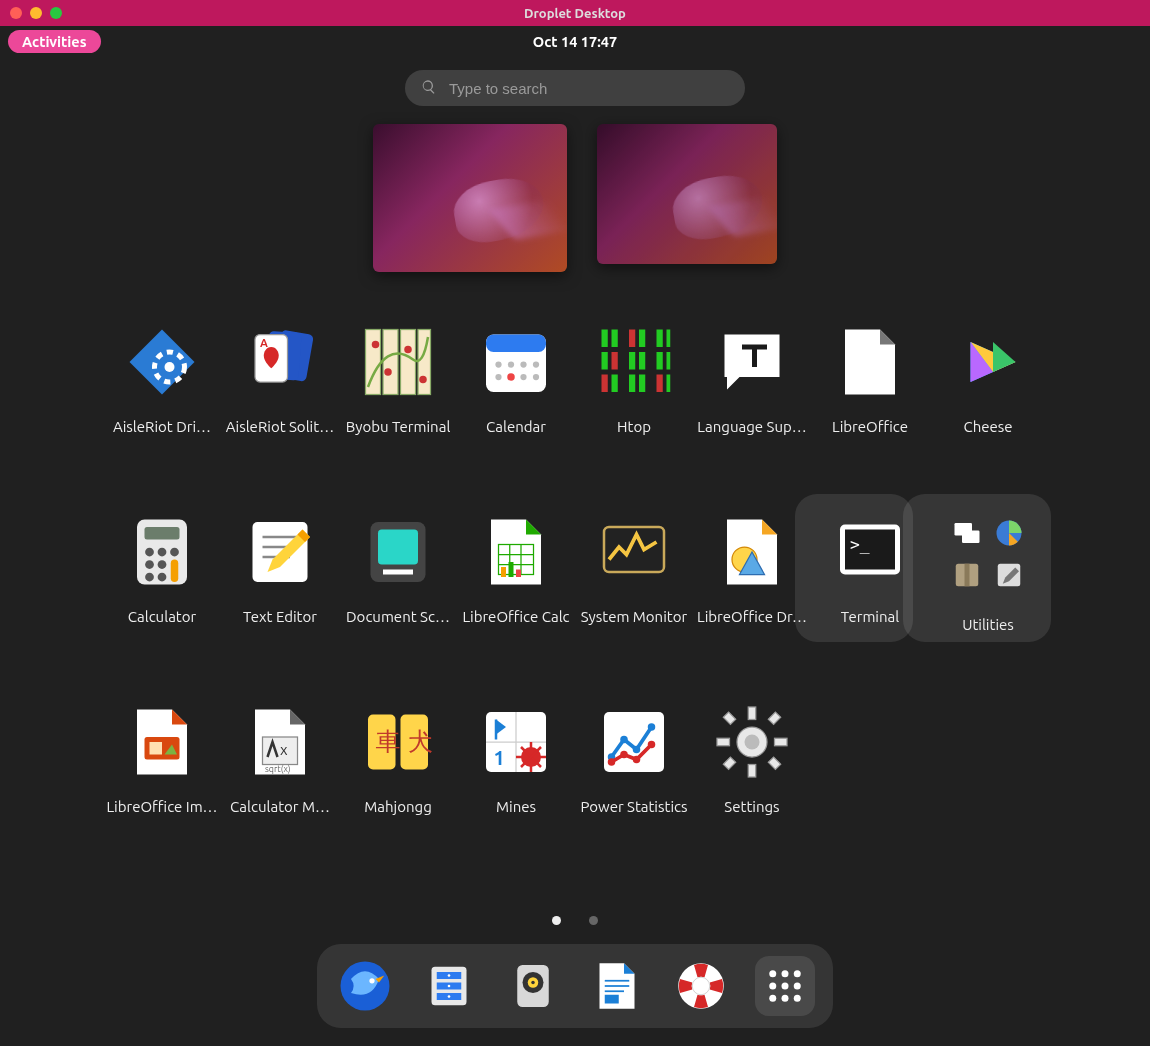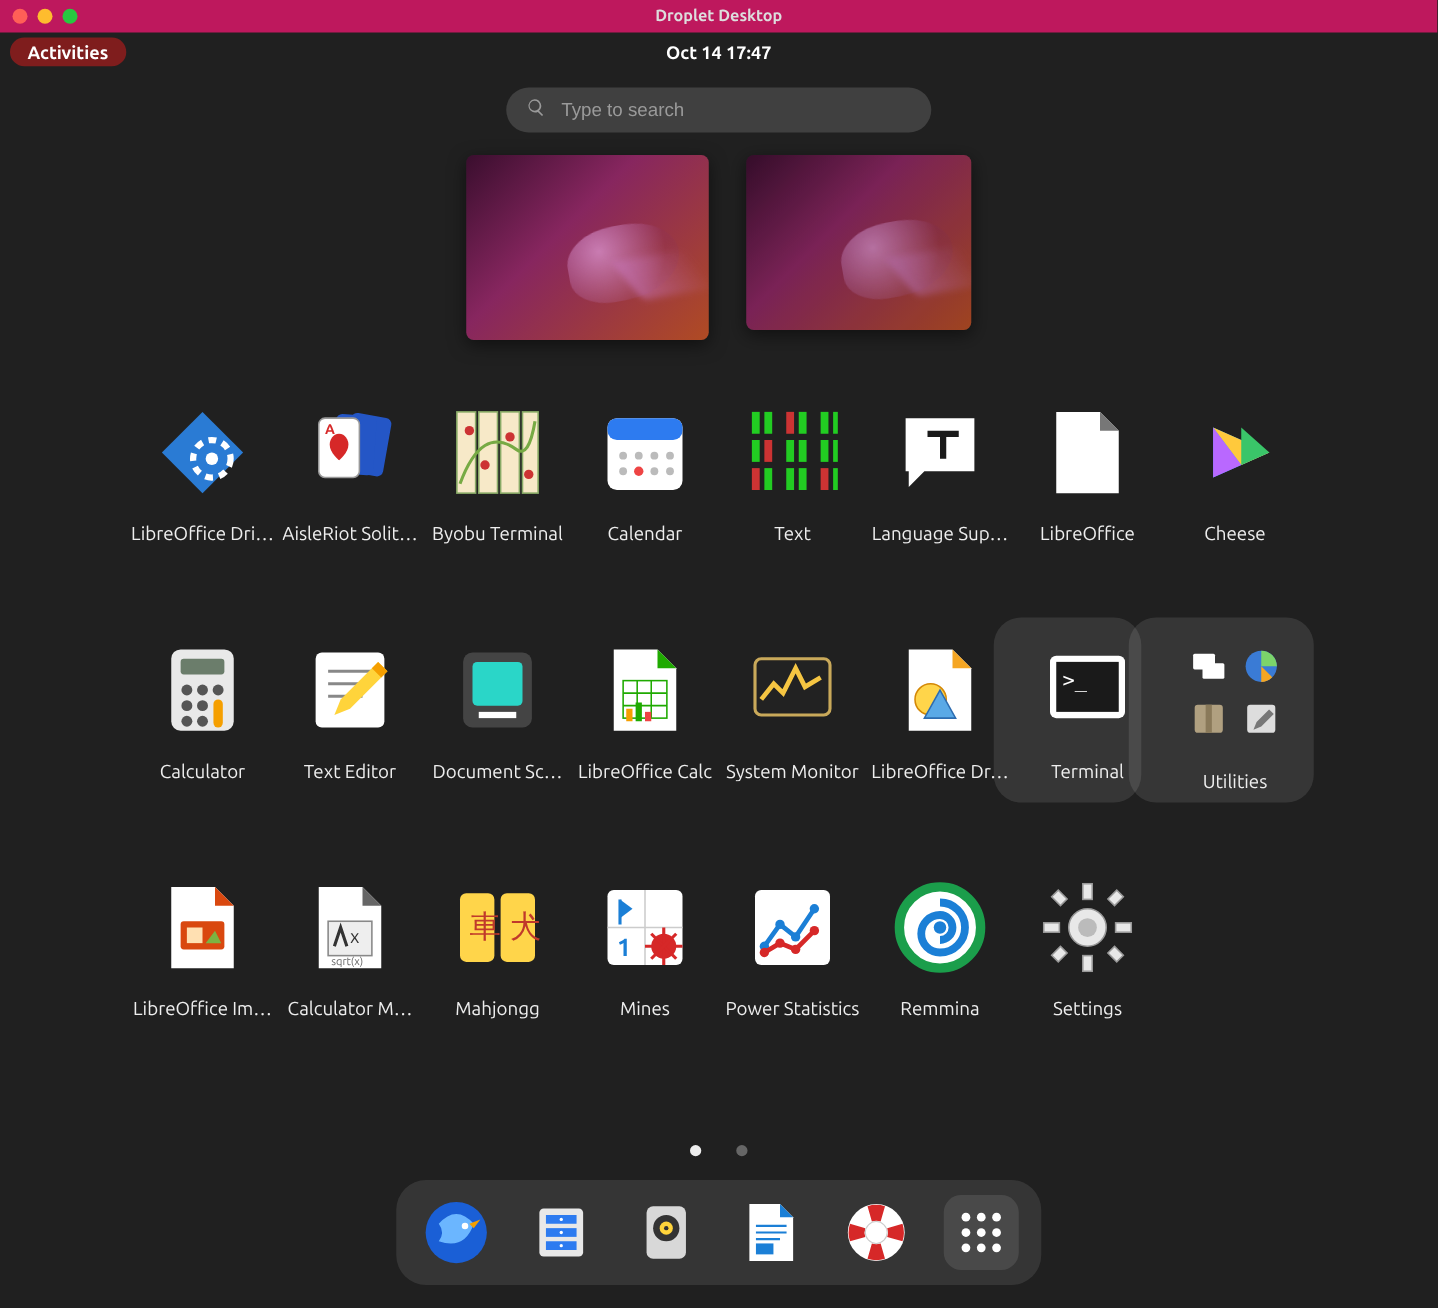--- a/index.html
+++ b/index.html
@@ -33,21 +33,21 @@
   .topbar {
     height: 30px;
     display: flex;
     align-items: center;
     position: relative;
     font-size: 14.5px;
     font-weight: 700;
   }
   .activities {
     margin-left: 8px;
-    background: #7f1d1d;
+    background: #ec4899;
     padding: 3px 14px;
     border-radius: 14px;
   }
   .datetime {
     position: absolute; left: 0; right: 0; text-align: center;
   }
   
   .search-wrap { display: flex; justify-content: center; margin-top: 14px; }
   .search {
     width: 340px; height: 36px;
@@ -180,21 +180,21 @@
 <div class="appgrid">
 
  <div class="app">
   <div class="icon">
    <svg class="ic" viewBox="0 0 64 64">
           <polygon points="32,6 58,32 32,58 6,32" fill="#2a7bd4"></polygon>
           <circle cx="38" cy="36" r="12" fill="none" stroke="#fff" stroke-width="4" stroke-dasharray="5 4"></circle>
           <circle cx="38" cy="36" r="4" fill="#fff"></circle>
         </svg>
   </div>
-  <div class="label">LibreOffice Dri…</div>
+  <div class="label">AisleRiot Dri…</div>
  </div>
 
  <div class="app">
   <div class="icon">
    <svg class="ic" viewBox="0 0 64 64">
     <rect x="30" y="8" width="26" height="38" rx="4" fill="#2456c6" transform="rotate(10 43 27)"></rect>
     <rect x="22" y="8" width="26" height="38" rx="4" fill="#2456c6" transform="rotate(4 35 27)"></rect>
     <rect x="12" y="10" width="26" height="38" rx="4" fill="#fff" stroke="#999"></rect>
     <path d="M25 20c4 0 6 4 6 7 0 5-6 10-6 10s-6-5-6-10c0-3 2-7 6-7z" fill="#d62828"></path>
     <text x="16" y="20" font-size="9" fill="#d62828" font-weight="700">A</text>
@@ -258,21 +258,21 @@
             <rect x="36" y="42" width="5" height="14" fill="#2c2"></rect>
      <rect x="50" y="6" width="5" height="14" fill="#2c2"></rect>
             <rect x="50" y="24" width="5" height="14" fill="#2c2"></rect>
             <rect x="50" y="42" width="5" height="14" fill="#c33"></rect>
      <rect x="58" y="6" width="3" height="14" fill="#2c2"></rect>
             <rect x="58" y="24" width="3" height="14" fill="#2c2"></rect>
             <rect x="58" y="42" width="3" height="14" fill="#2c2"></rect>
     </g>
    </svg>
   </div>
-  <div class="label">Text</div>
+  <div class="label">Htop</div>
  </div>
 
  <div class="app">
   <div class="icon">
    <svg class="ic" viewBox="0 0 64 64">
     <path d="M10 10h44v34H22l-10 10V44h-2z" fill="#fff"></path>
     <path d="M24 18v4h8v14h4V22h8v-4z" fill="#1a1a1a"></path>
    </svg>
   </div>
   <div class="label">Language Sup…</div>
@@ -507,31 +507,20 @@
     <path d="M14 48l10-6 10 4 12-12" fill="none" stroke="#d62828" stroke-width="3"></path>
     <circle cx="14" cy="48" r="3" fill="#d62828"></circle>
           <circle cx="24" cy="42" r="3" fill="#d62828"></circle>
           <circle cx="34" cy="46" r="3" fill="#d62828"></circle>
           <circle cx="46" cy="34" r="3" fill="#d62828"></circle>
    </svg>
   </div>
   <div class="label">Power Statistics</div>
  </div>
 
- <div class="app">
-  <div class="icon">
-   <svg class="ic" viewBox="0 0 64 64">
-    <circle cx="32" cy="32" r="26" fill="#fff"></circle>
-    <circle cx="32" cy="32" r="26" fill="none" stroke="#1b9e4b" stroke-width="6"></circle>
-    <path d="M32 16a16 16 0 010 32 12 12 0 010-24 8 8 0 010 16" fill="none" stroke="#1b7fd6" stroke-width="5"></path>
-    <circle cx="32" cy="32" r="4" fill="#1b7fd6"></circle>
-   </svg>
-  </div>
-  <div class="label">Remmina</div>
- </div>
 
  <div class="app">
   <div class="icon">
    <svg class="ic" viewBox="0 0 64 64">
     <g fill="#e8e8e8" stroke="#999" stroke-width="1">
      <circle cx="32" cy="32" r="12"></circle>
      <g>
               <rect x="29" y="4" width="6" height="10"></rect>
               <rect x="29" y="50" width="6" height="10"></rect>
      <rect x="4" y="29" width="10" height="6"></rect>

